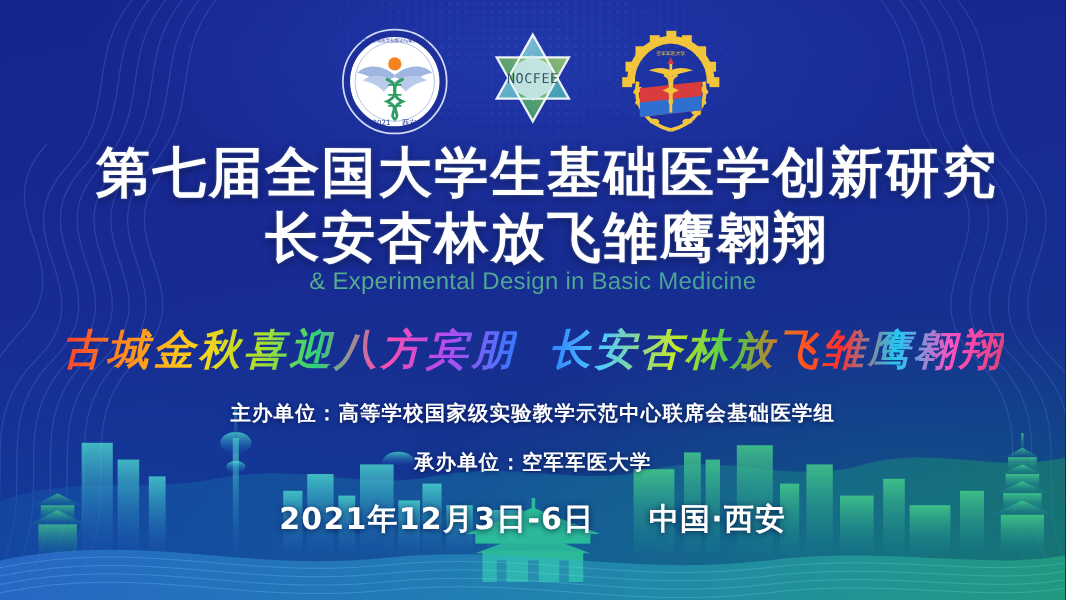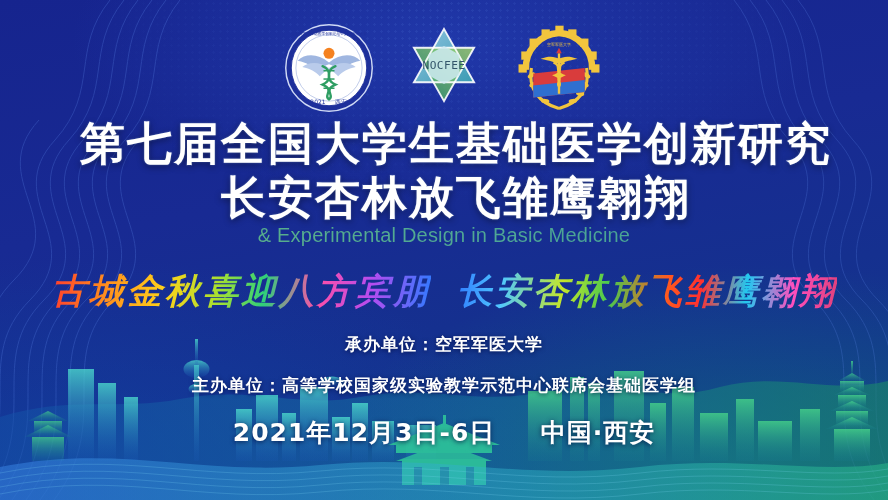--- a/index.html
+++ b/index.html
@@ -313,22 +313,22 @@
     <div class="cn-title">第七届全国大学生基础医学创新研究</div>
 
     <div class="cn-title cn-title2">长安杏林放飞雏鹰翱翔</div>
     <div class="en-sub en-sub2">&amp; Experimental Design in Basic Medicine</div>
 
     <div class="slogan">
       <span class="p1">古城金秋喜迎八方宾朋</span>
       <span class="p2">长安杏林放飞雏鹰翱翔</span>
     </div>
 
+    <div class="info">主办单位：高等学校国家级实验教学示范中心联席会基础医学组</div>
     <div class="info second">承办单位：空军军医大学</div>
-    <div class="info">主办单位：高等学校国家级实验教学示范中心联席会基础医学组</div>
 
     <div class="dateline">
       <span>2021年12月3日-6日</span>
       <span class="gap"></span>
       <span>中国·西安</span>
     </div>
   </div>
 
 </div>
 

